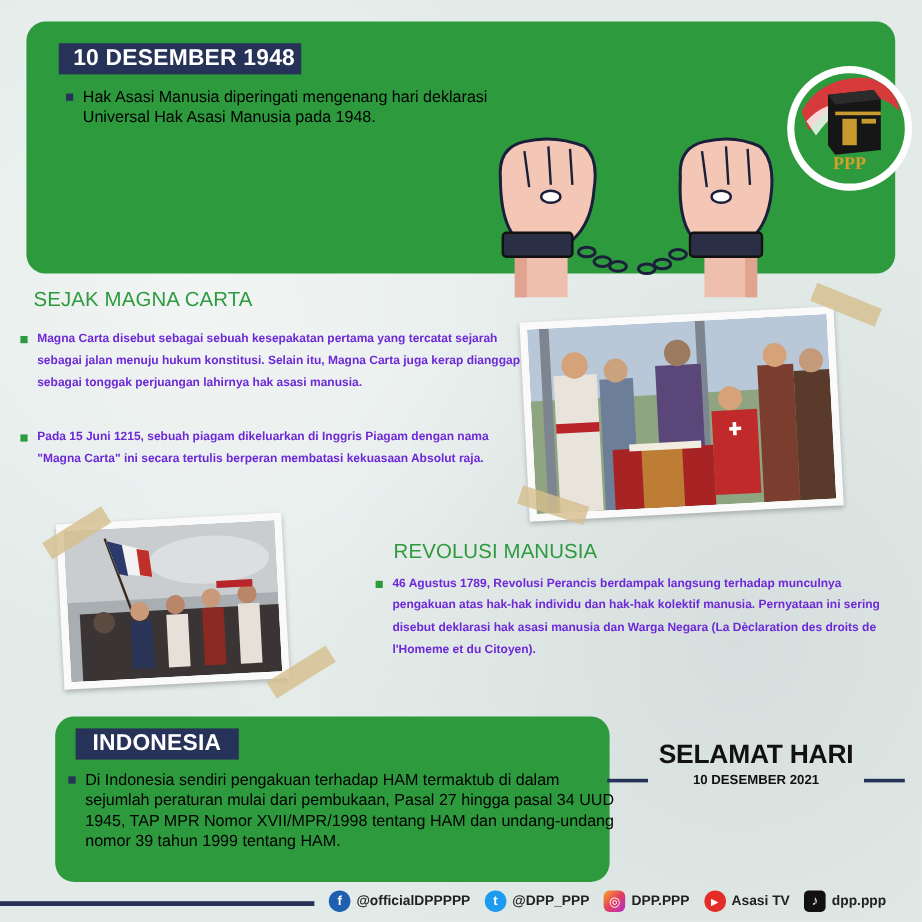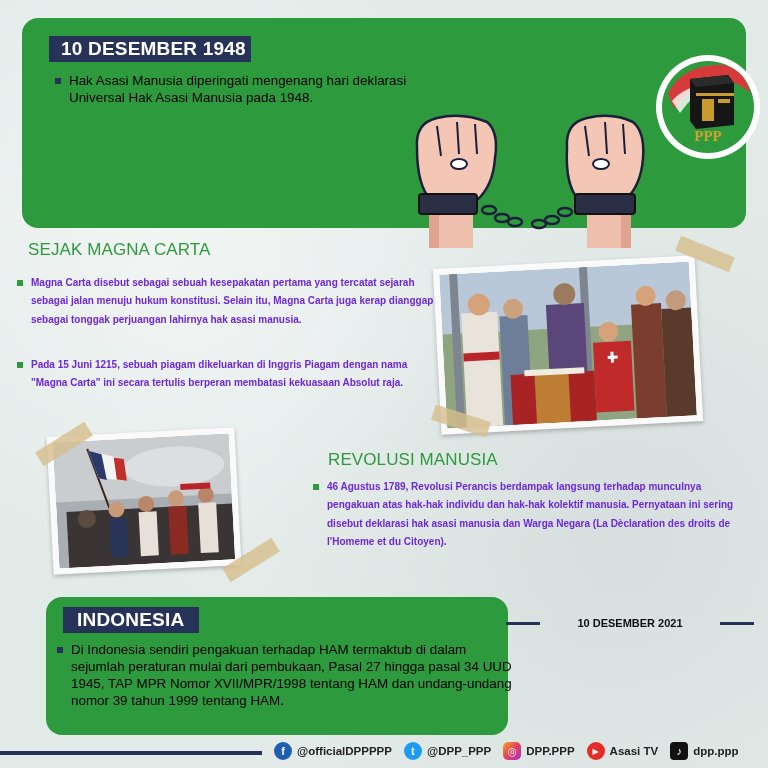--- a/index.html
+++ b/index.html
@@ -242,20 +242,21 @@
 </ul>
 
 <section class="green-box" id="box-indo">
   <div class="title-tag" id="tag-indo">INDONESIA</div>
   <ul class="bullet-list white-list" id="indo-list">
     <li><span class="sq"></span><span>Di Indonesia sendiri pengakuan terhadap HAM termaktub di dalam sejumlah peraturan mulai dari pembukaan, Pasal 27 hingga pasal 34 UUD 1945,  TAP MPR Nomor XVII/MPR/1998 tentang HAM dan undang-undang nomor 39 tahun 1999 tentang HAM.</span></li>
   </ul>
 </section>
 
 <div id="greeting">
+  <div id="greet-line1">SELAMAT HARI</div>
   <div id="greet-date-row">
     <span class="rule"></span>
     <span id="greet-date">10 DESEMBER 2021</span>
     <span class="rule"></span>
   </div>
 </div>
 
 <div id="footer-rule"></div>
 <div id="socials">
   <a class="social">

